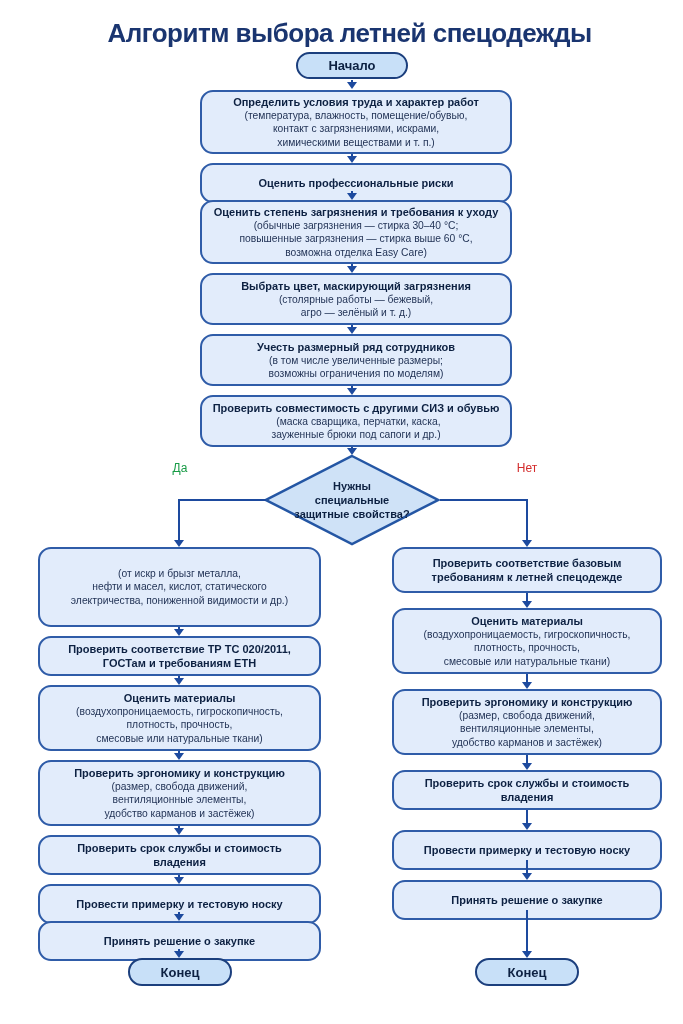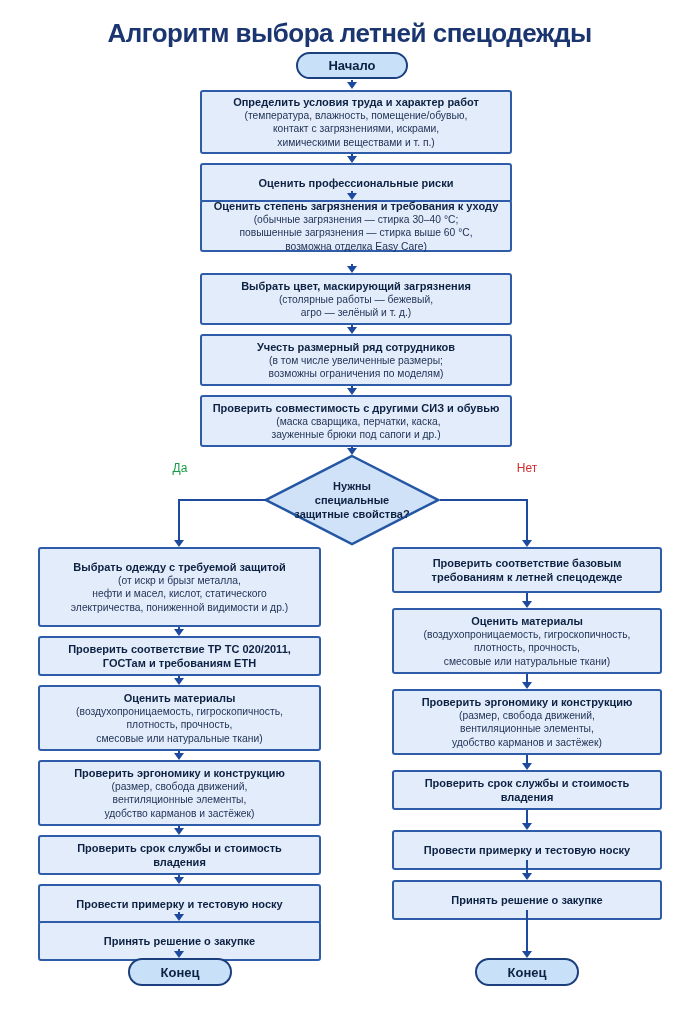--- a/index.html
+++ b/index.html
@@ -1,20 +1,20 @@
 <!DOCTYPE html>
 <html><head>
 <meta charset="utf-8">
 <style>
   html,body{margin:0;padding:0;background:#ffffff;}
   body{width:683px;height:1024px;position:relative;font-family:"Liberation Sans",sans-serif;}
   .canvas{position:absolute;left:0;top:0;width:683px;height:1024px;overflow:hidden;}
   .page-title{position:absolute;top:10px;left:0;width:683px;margin:8px;text-align:center;
     font-size:26px;font-weight:bold;color:#1a3570;letter-spacing:-0.5px;}
-  .box{position:absolute;background:#e2ecfb;border:2px solid #2f5ca8;border-radius:3px;
+  .box{position:absolute;background:#e2ecfb;border:2px solid #2f5ca8;border-radius:13px;
     display:flex;flex-direction:column;align-items:center;justify-content:center;
     text-align:center;padding:18px 8px;box-sizing:border-box;}
   .bt{font-weight:bold;font-size:11px;line-height:1.28;color:#0d2142;white-space:pre-line;}
   .bd{font-size:10.3px;line-height:1.3;color:#1e2f52;white-space:pre-line;}
   .pill{position:absolute;background:#c8e0f8;border:2px solid #1c3f7d;border-radius:16px;
     display:flex;align-items:center;justify-content:center;font-weight:bold;font-size:13px;
     color:#0d2142;box-sizing:border-box;}
   .arrow{position:absolute;width:2px;background:#1d4a9e;}
   .arrow::after{content:"";position:absolute;left:-4px;bottom:-7px;width:0;height:0;
     border-left:5px solid transparent;border-right:5px solid transparent;border-top:7px solid #1d4a9e;}
@@ -43,21 +43,21 @@
 контакт с загрязнениями, искрами,
 химическими веществами и т. п.)</div>
   </div>
   <div class="arrow" style="left:351px;top:154px;height:2px;"></div>
 
   <div class="box" style="left:200px;top:163px;width:312px;height:28px;">
     <div class="bt">Оценить профессиональные риски</div>
   </div>
   <div class="arrow" style="left:351px;top:191px;height:2px;"></div>
 
-  <div class="box" style="left:200px;top:200px;width:312px;height:52px;">
+  <div class="box" style="left:200px;top:200px;width:312px;height:64px;">
     <div class="bt">Оценить степень загрязнения и требования к уходу</div>
     <div class="bd">(обычные загрязнения — стирка 30–40 °C;
 повышенные загрязнения — стирка выше 60 °C,
 возможна отделка Easy Care)</div>
   </div>
   <div class="arrow" style="left:351px;top:264px;height:2px;"></div>
 
   <div class="box" style="left:200px;top:273px;width:312px;height:52px;">
     <div class="bt">Выбрать цвет, маскирующий загрязнения</div>
     <div class="bd">(столярные работы — бежевый,
@@ -89,21 +89,20 @@
   <div class="branch-label yes" style="left:150px;top:461px;">Да</div>
   <div class="branch-label no" style="left:497px;top:461px;">Нет</div>
 
   <div class="hline" style="left:179px;top:499px;width:87px;"></div>
   <div class="arrow" style="left:178px;top:499px;height:41px;"></div>
 
   <div class="hline" style="left:440px;top:499px;width:88px;"></div>
   <div class="arrow" style="left:526px;top:499px;height:41px;"></div>
 
   <div class="box" style="left:38px;top:547px;width:283px;height:80px;">
-    <div class="bt">Выбрать одежду с требуемой защитой</div>
     <div class="bd">(от искр и брызг металла,
 нефти и масел, кислот, статического
 электричества, пониженной видимости и др.)</div>
   </div>
   <div class="arrow" style="left:178px;top:627px;height:2px;"></div>
 
   <div class="box" style="left:38px;top:636px;width:283px;height:40px;">
     <div class="bt">Проверить соответствие ТР ТС 020/2011,
 ГОСТам и требованиям ЕТН</div>
   </div>

